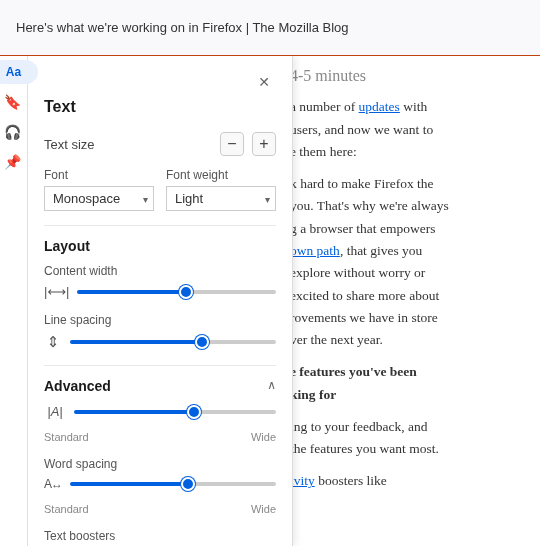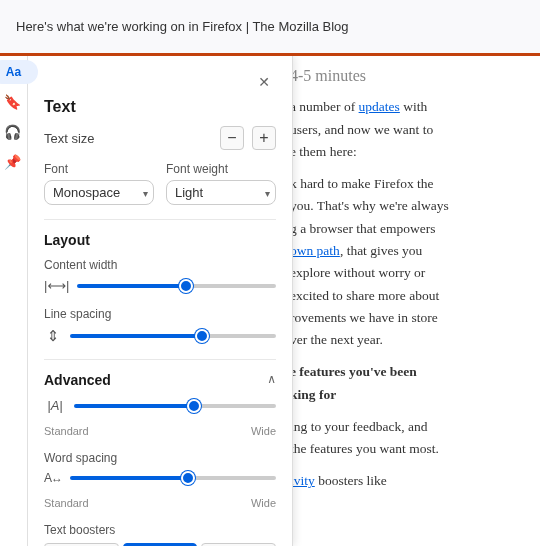--- a/index.html
+++ b/index.html
@@ -77,21 +77,21 @@
       padding: 14px 16px;
       z-index: 5;
       overflow-y: auto;
       bottom: 0;
     }
 
     .section-title {
       font-size: 16px;
       font-weight: 600;
       color: #1a1a1a;
-      margin-bottom: 10px;
+      margin-bottom: 16px;
     }
 
     .field-label {
       font-size: 12px;
       color: #555;
       margin-bottom: 4px;
     }
 
     .text-size-row {
       display: flex;
@@ -131,21 +131,21 @@
     .font-col {
       flex: 1;
     }
     .select-wrapper {
       position: relative;
     }
     .custom-select {
       width: 100%;
       padding: 4px 20px 4px 8px;
       border: 1px solid #ccc;
-      border-radius: 8px;
+      border-radius: 0;
       font-size: 13px;
       background: #fff;
       appearance: none;
       cursor: pointer;
       color: #333;
     }
     .select-arrow {
       position: absolute;
       right: 6px;
       top: 50%;
@@ -269,21 +269,21 @@
     }
 
     
     .browser-chrome {
       position: absolute;
       top: 0;
       left: 0;
       right: 0;
       height: 56px;
       background: #f9f9fb;
-      border-bottom: 3px solid #c2410c;
+      border-bottom: 1px solid #c2410c;
       display: flex;
       align-items: center;
       padding: 0 16px;
       z-index: 20;
     }
 
     
     .icon-bar {
       position: absolute;
       top: 56px;

